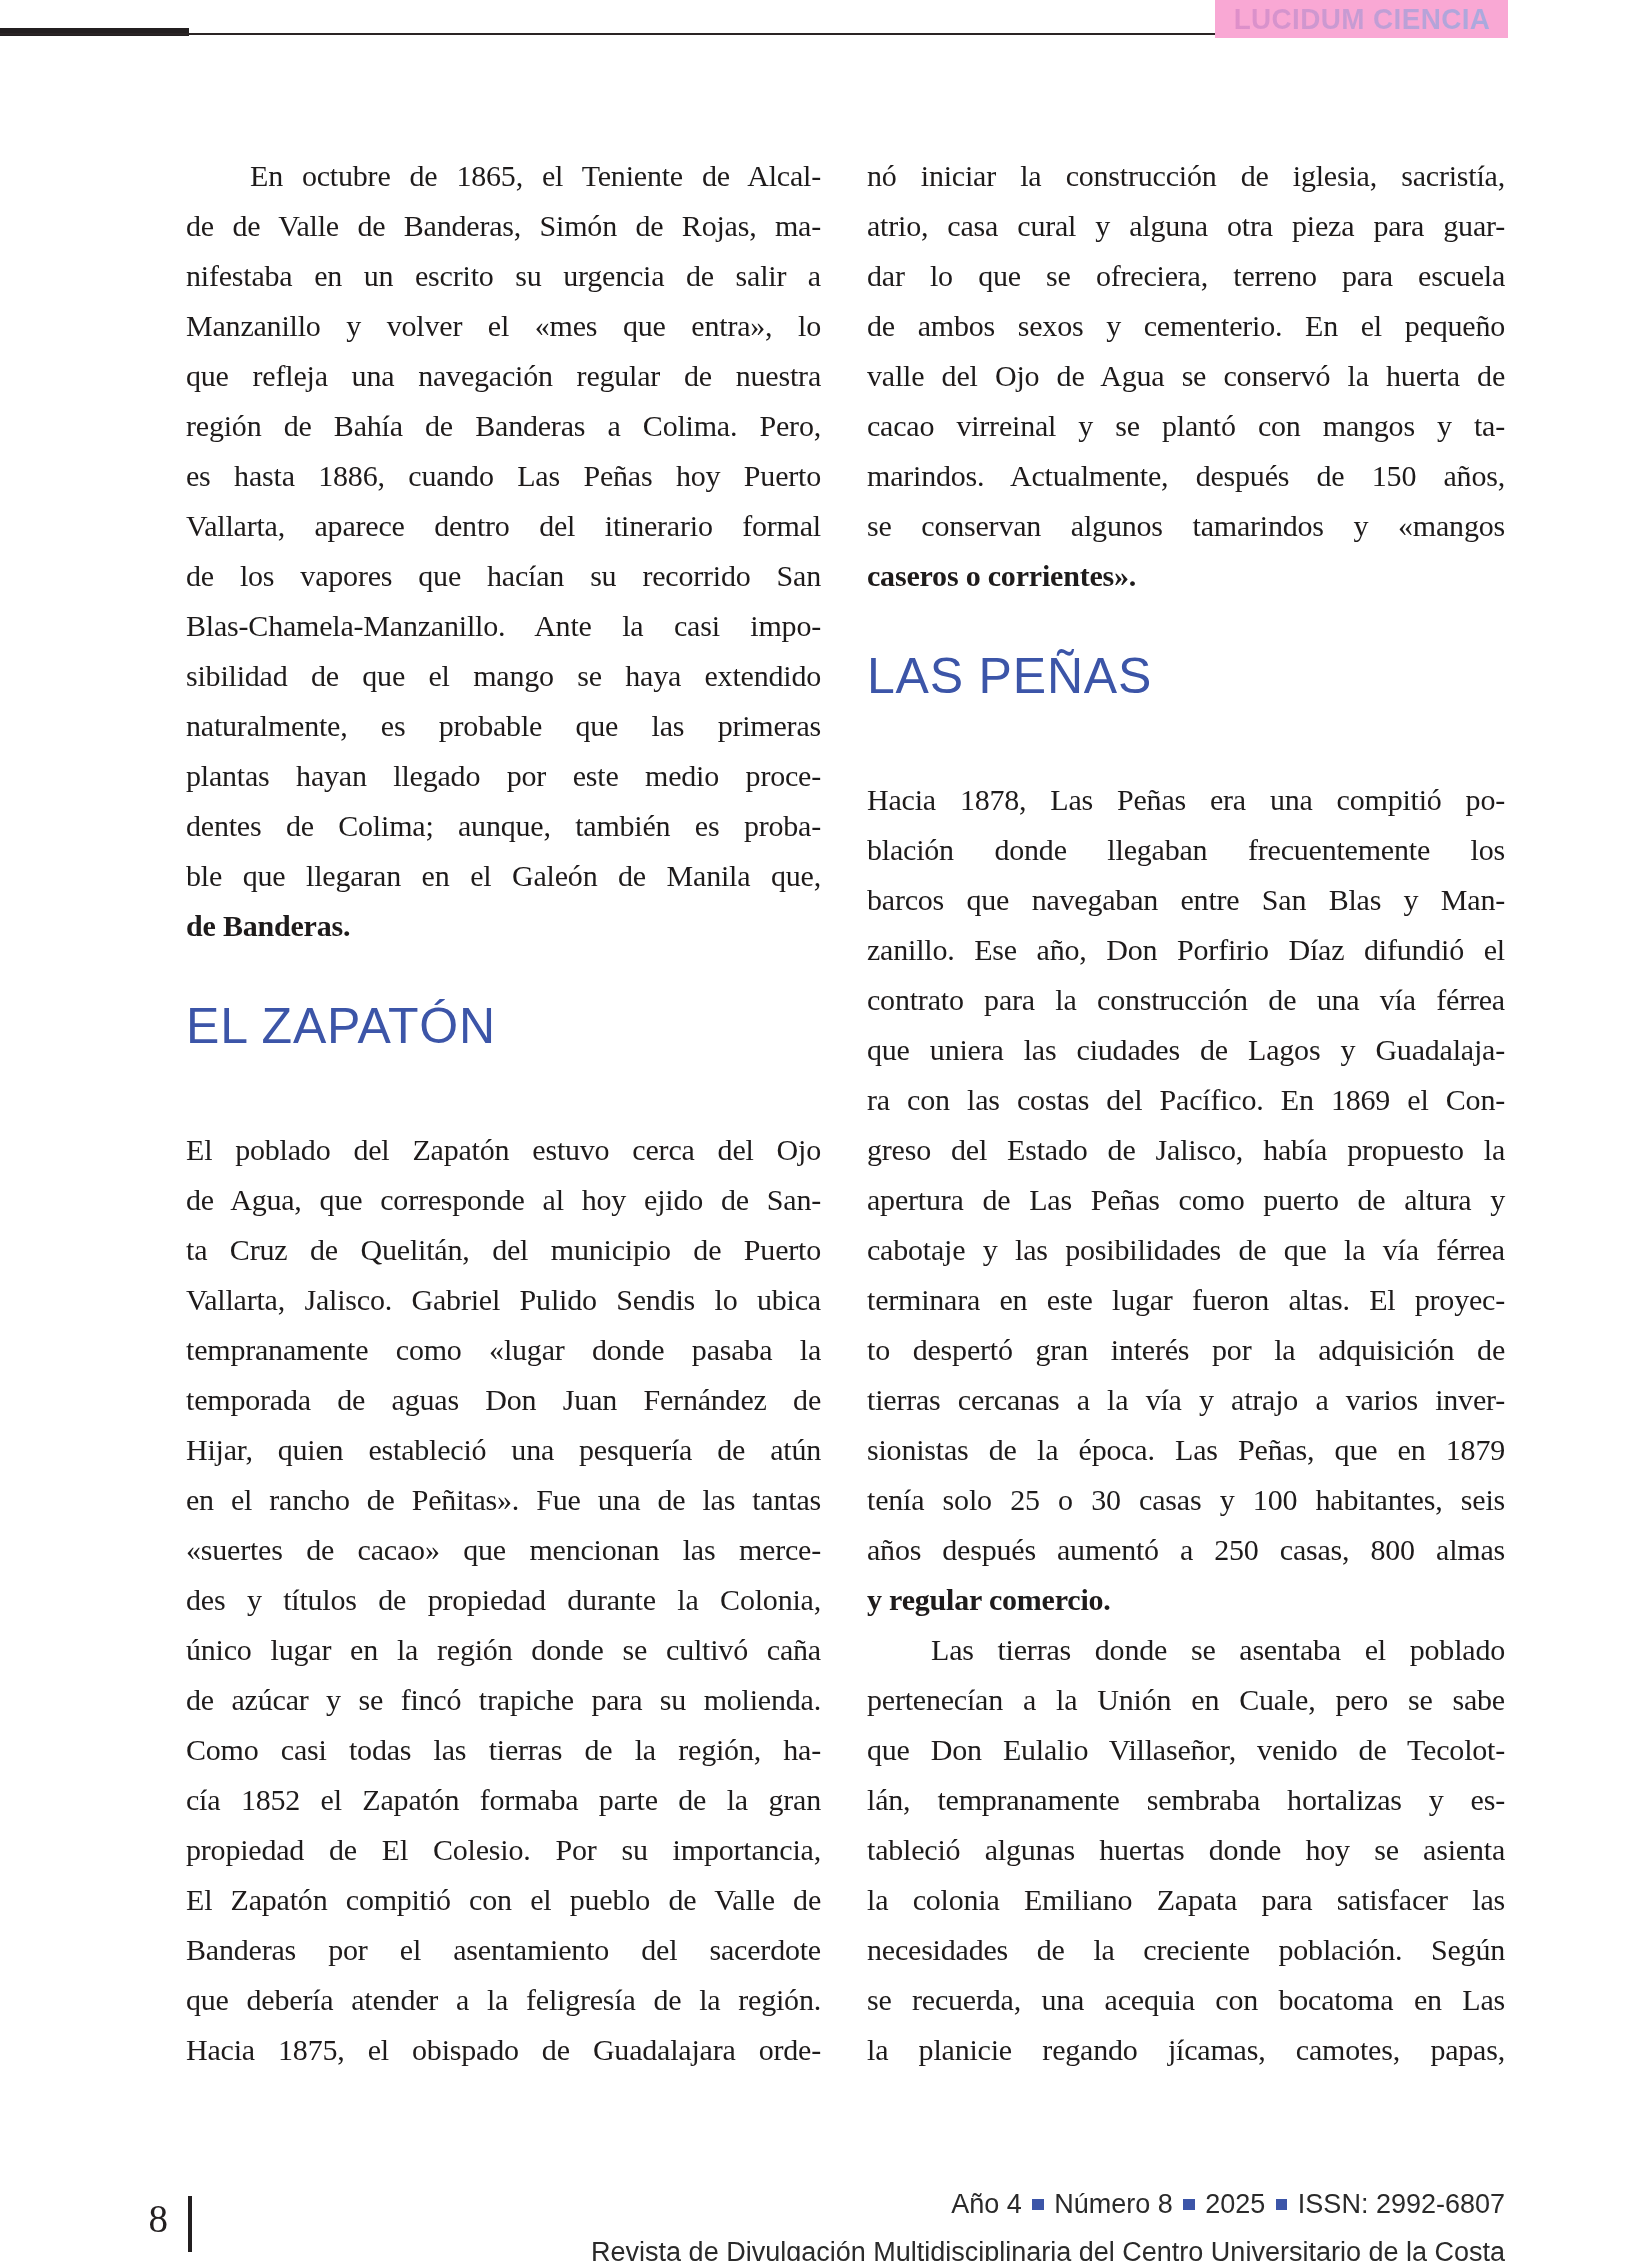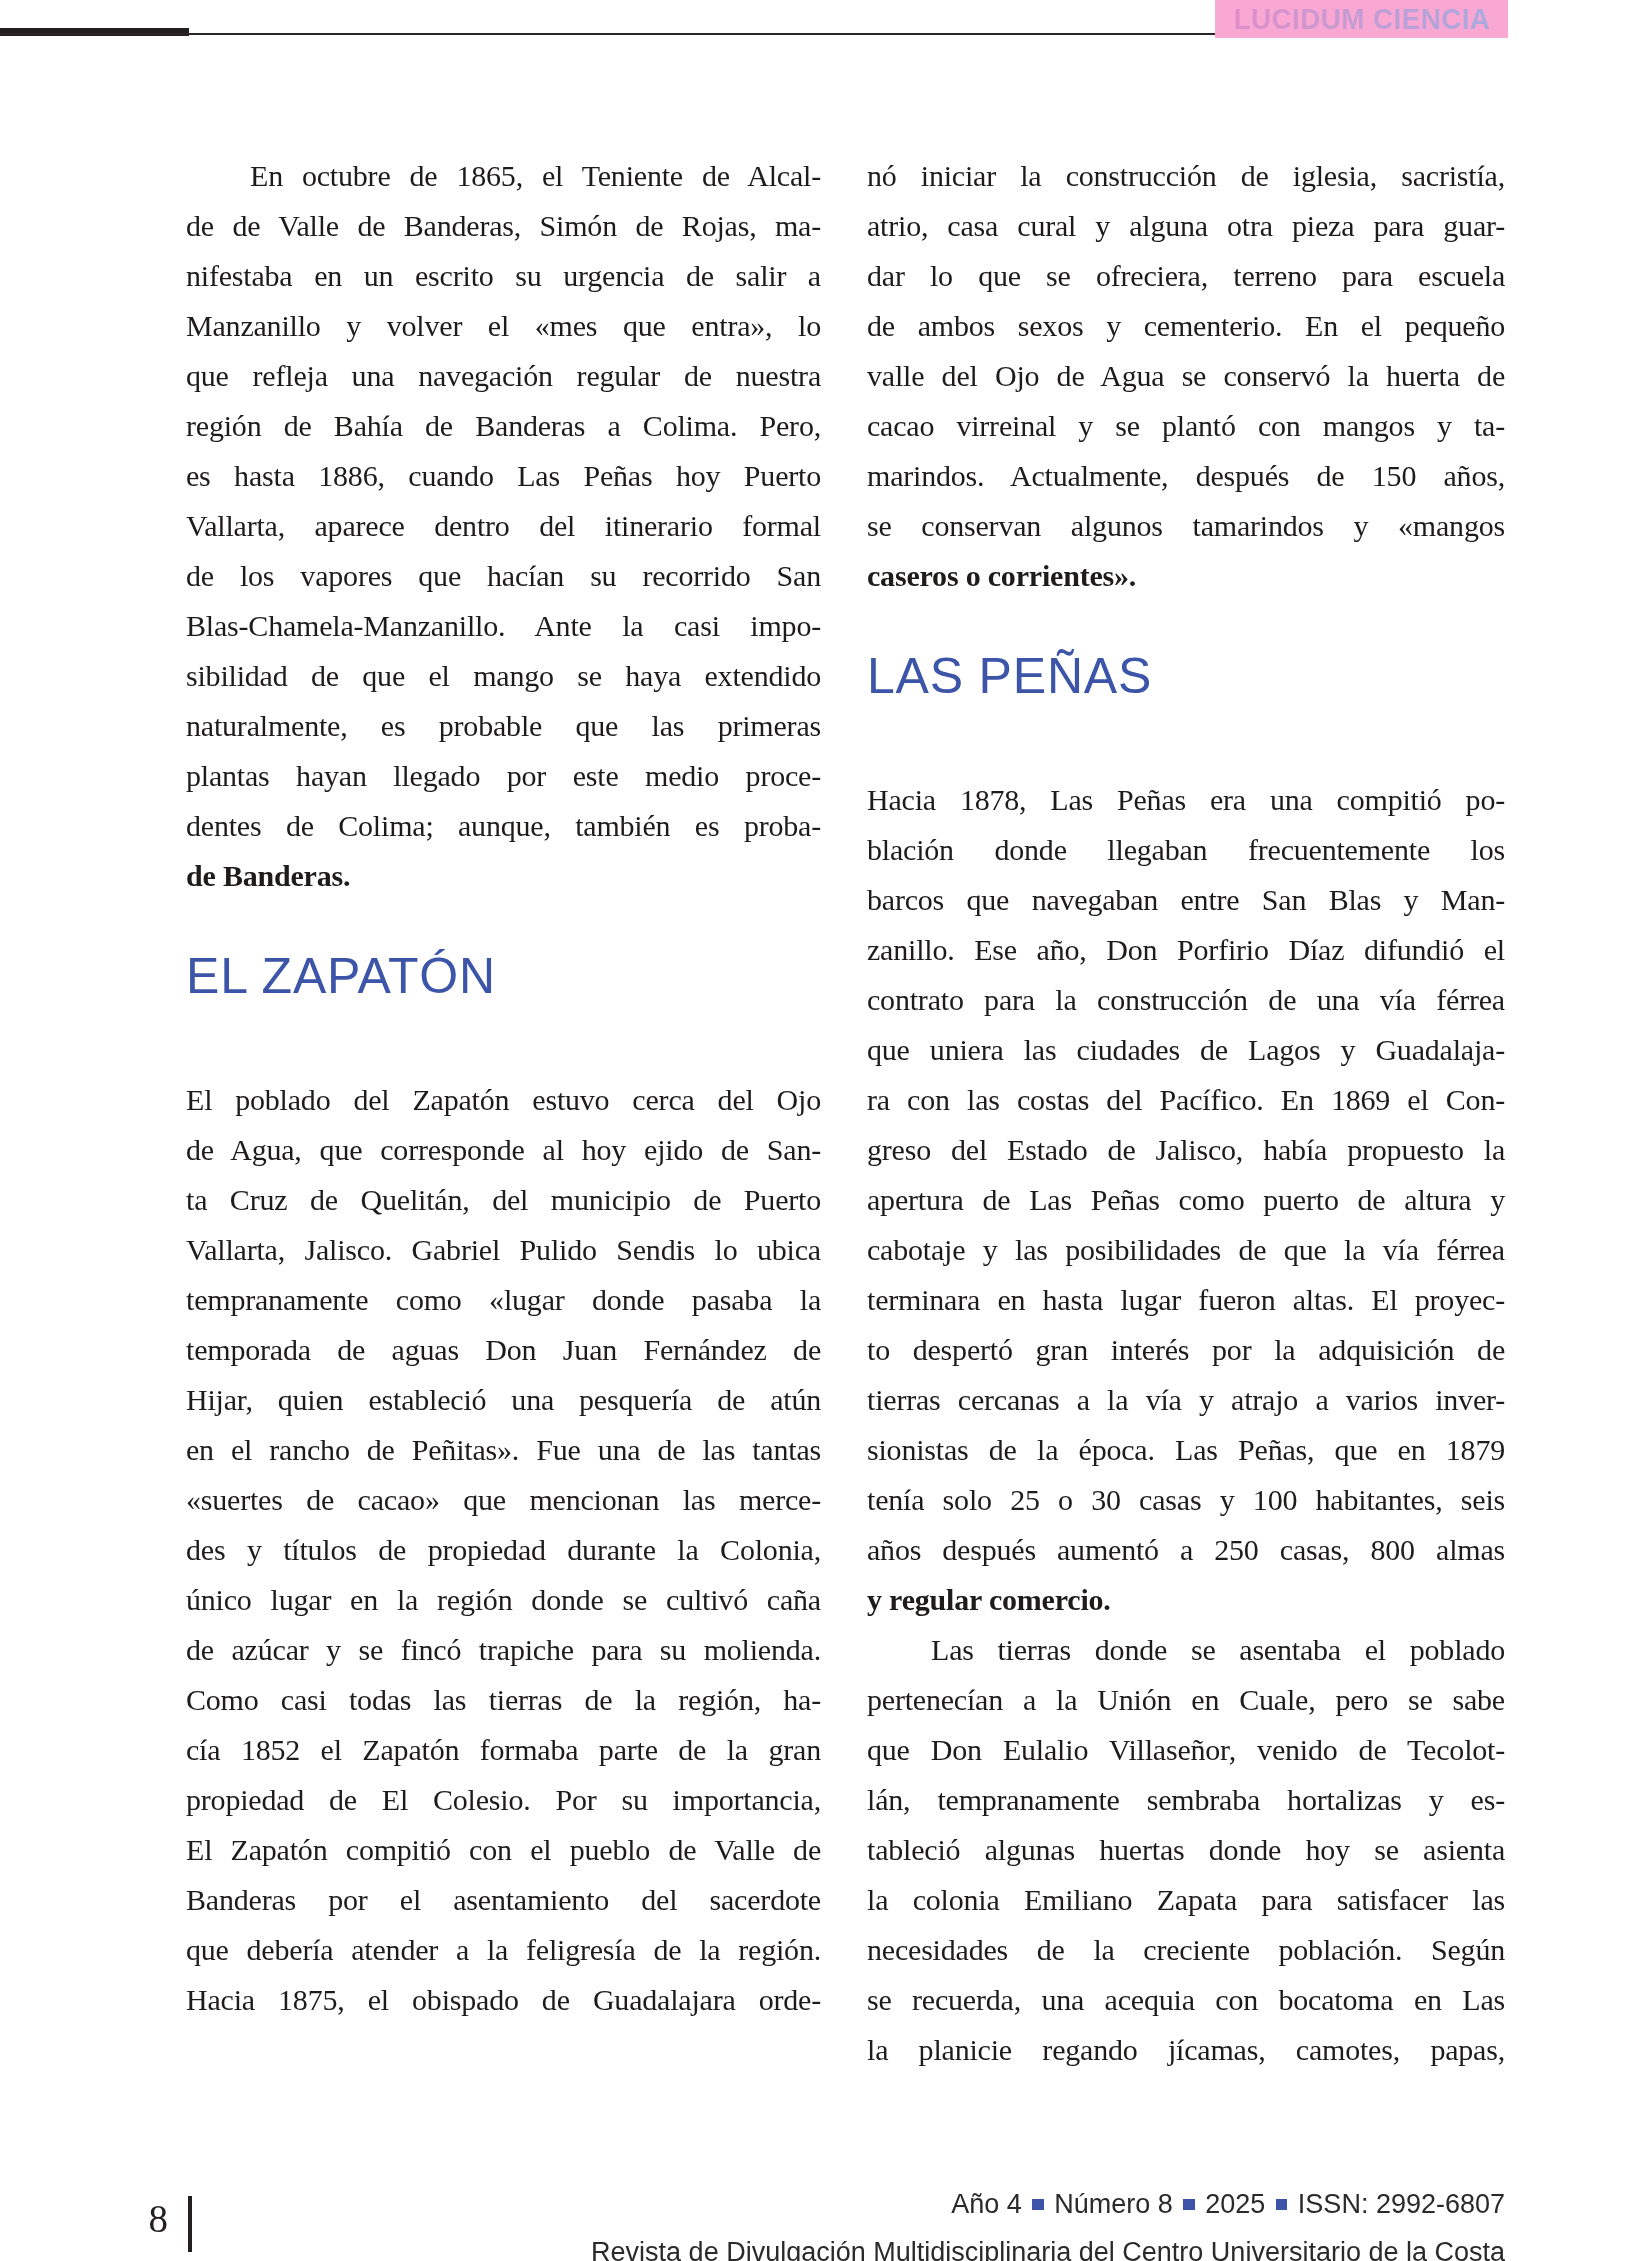--- a/index.html
+++ b/index.html
@@ -65,20 +65,21 @@
     <div class="line">que refleja una navegación regular de nuestra</div>
     <div class="line">región de Bahía de Banderas a Colima. Pero,</div>
     <div class="line">es hasta 1886, cuando Las Peñas hoy Puerto</div>
     <div class="line">Vallarta, aparece dentro del itinerario formal</div>
     <div class="line">de los vapores que hacían su recorrido San</div>
     <div class="line">Blas-Chamela-Manzanillo. Ante la casi impo-</div>
     <div class="line">sibilidad de que el mango se haya extendido</div>
     <div class="line">naturalmente, es probable que las primeras</div>
     <div class="line">plantas hayan llegado por este medio proce-</div>
     <div class="line">dentes de Colima; aunque, también es proba-</div>
+    <div class="line">ble que llegaran en el Galeón de Manila que,</div>
     <div class="line nojust">de Banderas.</div>
     <div class="sec">EL ZAPATÓN</div>
     <div class="line">El poblado del Zapatón estuvo cerca del Ojo</div>
     <div class="line">de Agua, que corresponde al hoy ejido de San-</div>
     <div class="line">ta Cruz de Quelitán, del municipio de Puerto</div>
     <div class="line">Vallarta, Jalisco. Gabriel Pulido Sendis lo ubica</div>
     <div class="line">tempranamente como «lugar donde pasaba la</div>
     <div class="line">temporada de aguas Don Juan Fernández de</div>
     <div class="line">Hijar, quien estableció una pesquería de atún</div>
     <div class="line">en el rancho de Peñitas». Fue una de las tantas</div>
@@ -108,21 +109,21 @@
     <div class="line">Hacia 1878, Las Peñas era una compitió po-</div>
     <div class="line">blación donde llegaban frecuentemente los</div>
     <div class="line">barcos que navegaban entre San Blas y Man-</div>
     <div class="line">zanillo. Ese año, Don Porfirio Díaz difundió el</div>
     <div class="line">contrato para la construcción de una vía férrea</div>
     <div class="line">que uniera las ciudades de Lagos y Guadalaja-</div>
     <div class="line">ra con las costas del Pacífico. En 1869 el Con-</div>
     <div class="line">greso del Estado de Jalisco, había propuesto la</div>
     <div class="line">apertura de Las Peñas como puerto de altura y</div>
     <div class="line">cabotaje y las posibilidades de que la vía férrea</div>
-    <div class="line">terminara en hasta lugar fueron altas. El proyec-</div>
+    <div class="line">terminara en este lugar fueron altas. El proyec-</div>
     <div class="line">to despertó gran interés por la adquisición de</div>
     <div class="line">tierras cercanas a la vía y atrajo a varios inver-</div>
     <div class="line">sionistas de la época. Las Peñas, que en 1879</div>
     <div class="line">tenía solo 25 o 30 casas y 100 habitantes, seis</div>
     <div class="line">años después aumentó a 250 casas, 800 almas</div>
     <div class="line nojust">y regular comercio.</div>
     <div class="line indent">Las tierras donde se asentaba el poblado</div>
     <div class="line">pertenecían a la Unión en Cuale, pero se sabe</div>
     <div class="line">que Don Eulalio Villaseñor, venido de Tecolot-</div>
     <div class="line">lán, tempranamente sembraba hortalizas y es-</div>

